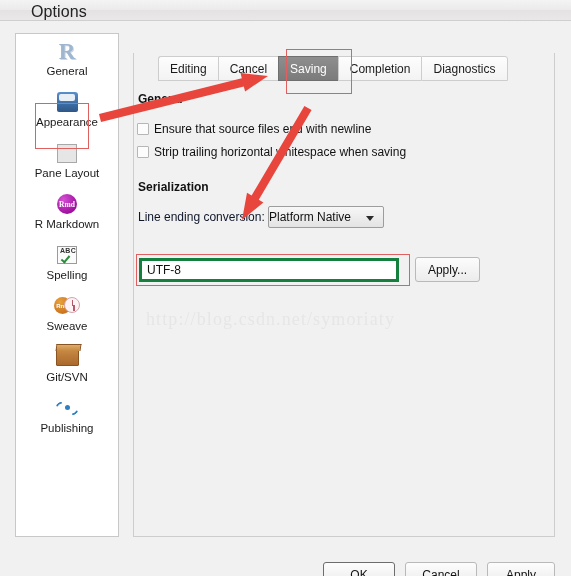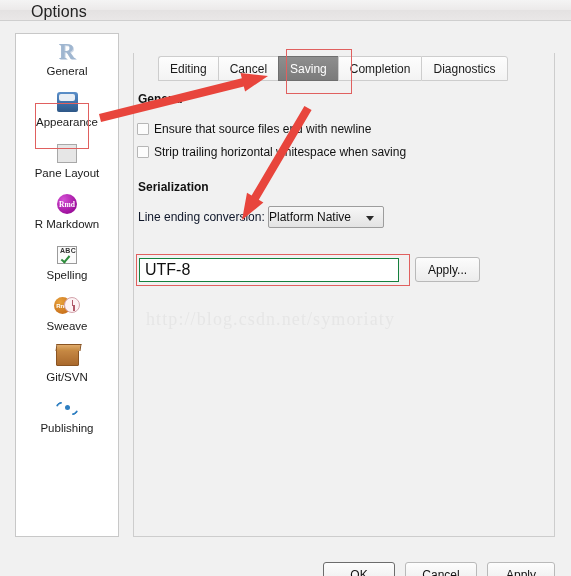--- a/index.html
+++ b/index.html
@@ -273,24 +273,24 @@
   }
 
   #lbl-encoding {
     position: absolute; left: 138px; top: 221px;
     font-size: 12px; color: #111;
   }
   #input-encoding {
     position: absolute; left: 139px; top: 237px;
     width: 260px; height: 24px;
     background: #ffffff;
-    border: 1px solid #15803d;
+    border: 3px solid #15803d;
     display: flex; align-items: center;
     padding-left: 5px;
-    font-size: 16px; color: #111;
+    font-size: 12px; color: #111;
     font-family: "Liberation Sans", sans-serif;
   }
   #btn-change {
     position: absolute; left: 415px; top: 236px;
     width: 65px; height: 25px;
     background: linear-gradient(to bottom, #fcfcfc 0%, #ececec 100%);
     border: 1px solid #b9b9b9;
     border-radius: 3px;
     display: flex; align-items: center; justify-content: center;
     font-size: 12px; color: #111;

